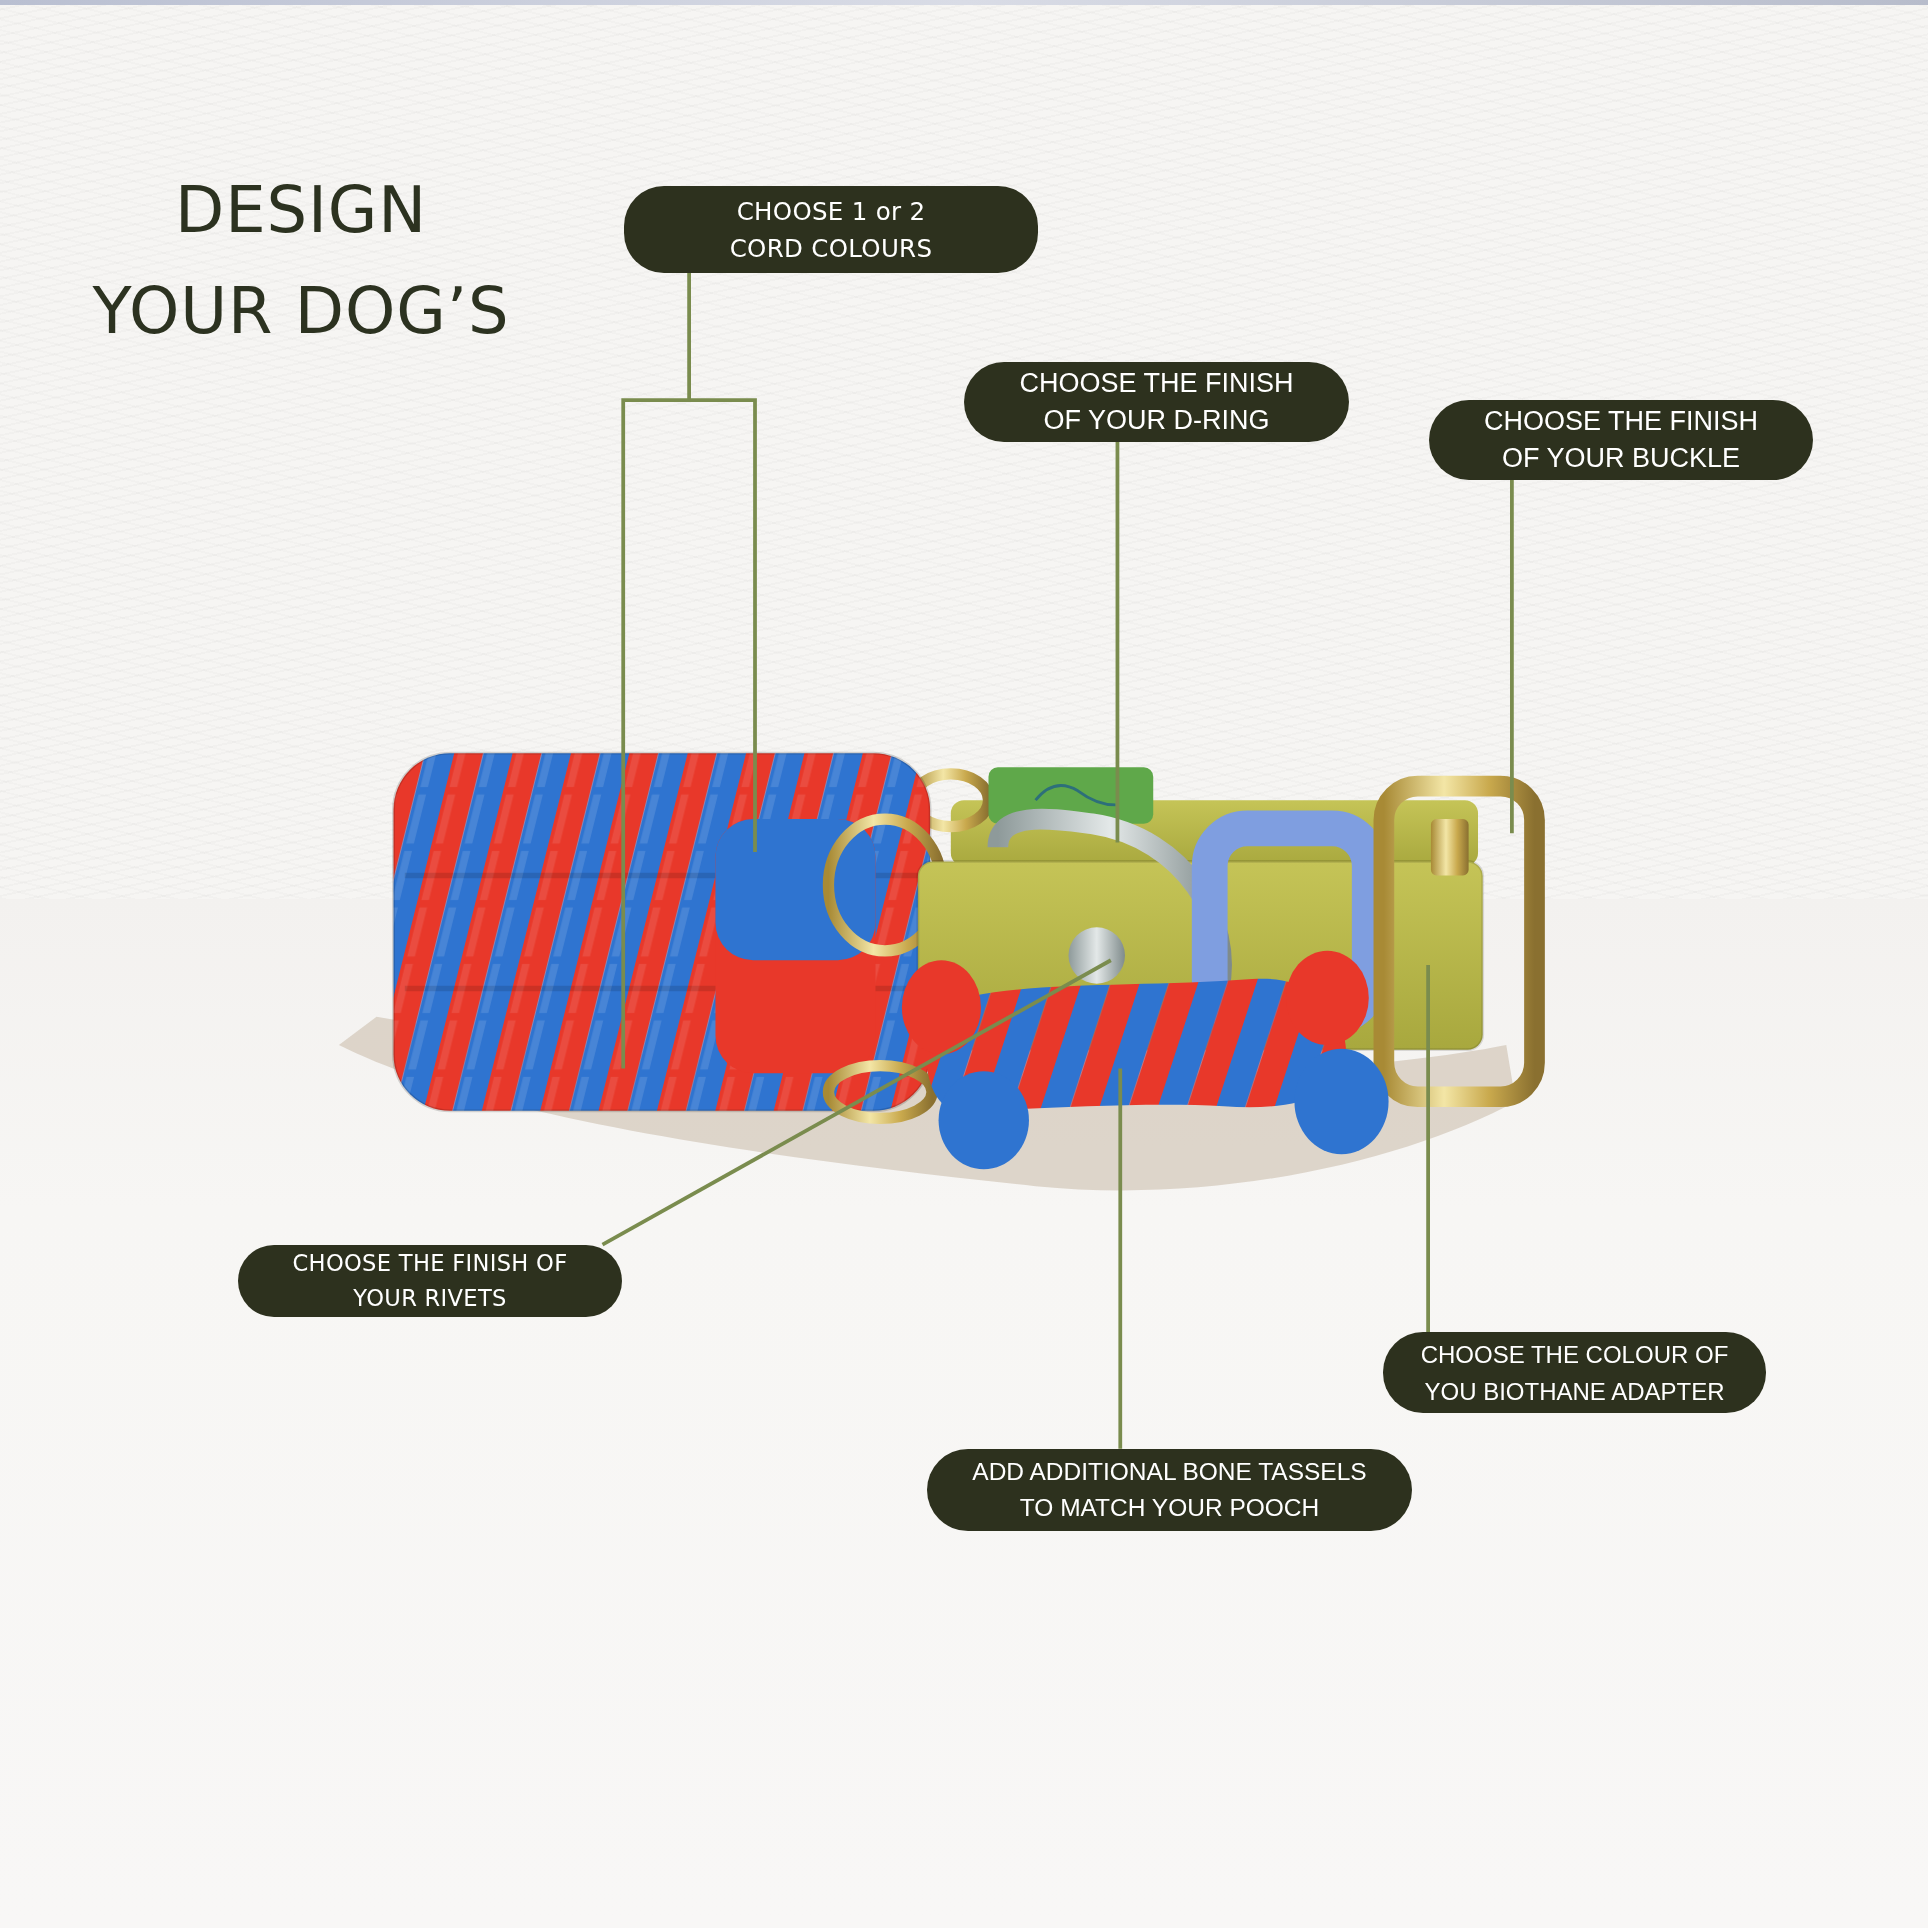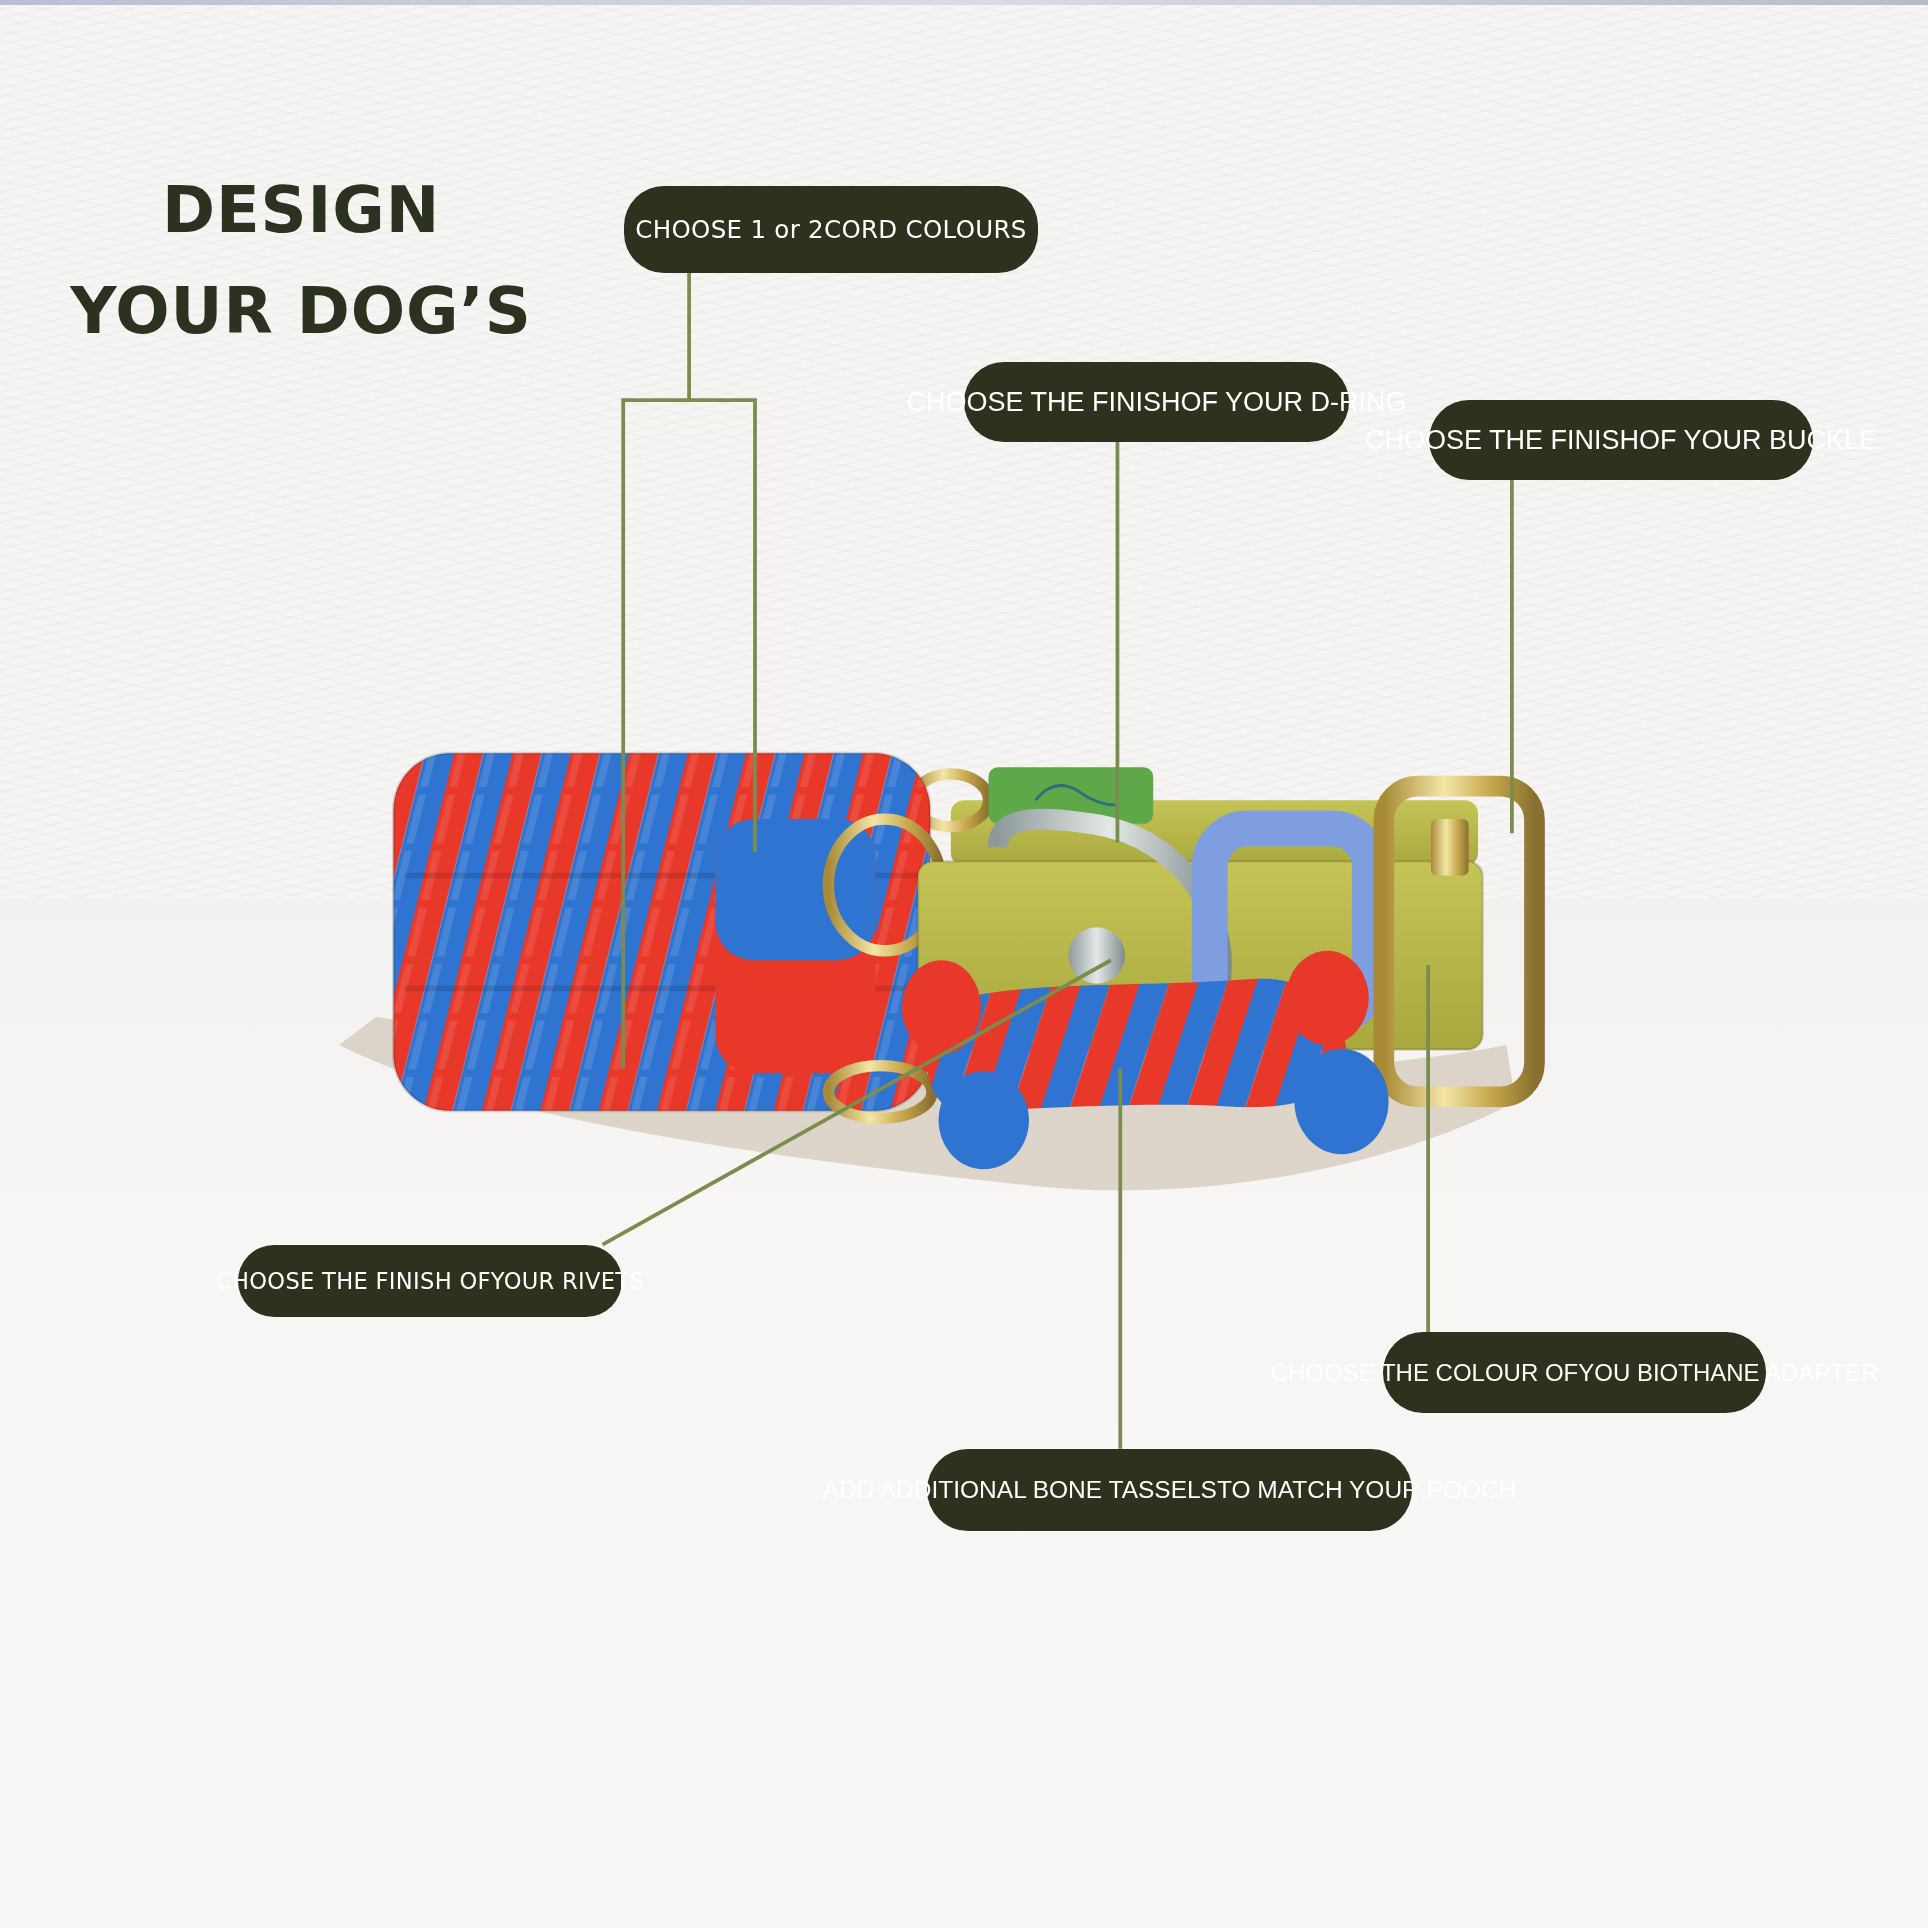--- a/index.html
+++ b/index.html
@@ -10,26 +10,26 @@
         repeating-linear-gradient(168deg, rgba(0,0,0,0.018) 0px, rgba(0,0,0,0.018) 1.9px, transparent 1.9px, transparent 8.5px),
         repeating-linear-gradient(14deg, rgba(0,0,0,0.015) 0px, rgba(0,0,0,0.015) 1.9px, transparent 1.9px, transparent 10.4px);
       font-family: "Liberation Sans", "DejaVu Sans", sans-serif;
     }
     .top-strip { position: absolute; left: 0; top: 0; width: 1928px; height: 4.7px;
       background: linear-gradient(90deg, #b9bfd1, #d9dce6, #b7bccb); }
     .floor { position: absolute; left: 0; top: 899px; width: 1928px; height: 1029px;
       background: linear-gradient(180deg, #f3f1ef 0%, #f7f6f4 30%, #f8f7f6 100%); }
 
     .title { position: absolute; left: 56px; top: 160px; width: 490px; text-align: center;
-      color: #2c3220; font-family: "DejaVu Sans", sans-serif; font-weight: 700;
+      color: #2c3220; font-family: "DejaVu Sans", sans-serif; font-weight: 400;
       font-size: 64px; line-height: 101px; letter-spacing: 0.9px; }
     .title .line { display: block; white-space: nowrap; }
 
     .callout { position: absolute; background: #2d311e; color: #ffffff; border-radius: 40px;
-      display: flex; flex-direction: row; align-items: center; justify-content: center;
+      display: flex; flex-direction: column; align-items: center; justify-content: center;
       text-align: center; font-family: "DejaVu Sans", sans-serif; font-size: 24.5px;
       line-height: 37px; letter-spacing: 0.3px; }
     .callout.condensed { font-family: "Liberation Sans", sans-serif; font-size: 27px; letter-spacing: 0; transform-origin: center; }
     .callout span { display: block; white-space: nowrap; }
 
     svg.overlay { position: absolute; left: 0; top: 0; }
   </style>
 </head>
 <body>
 

